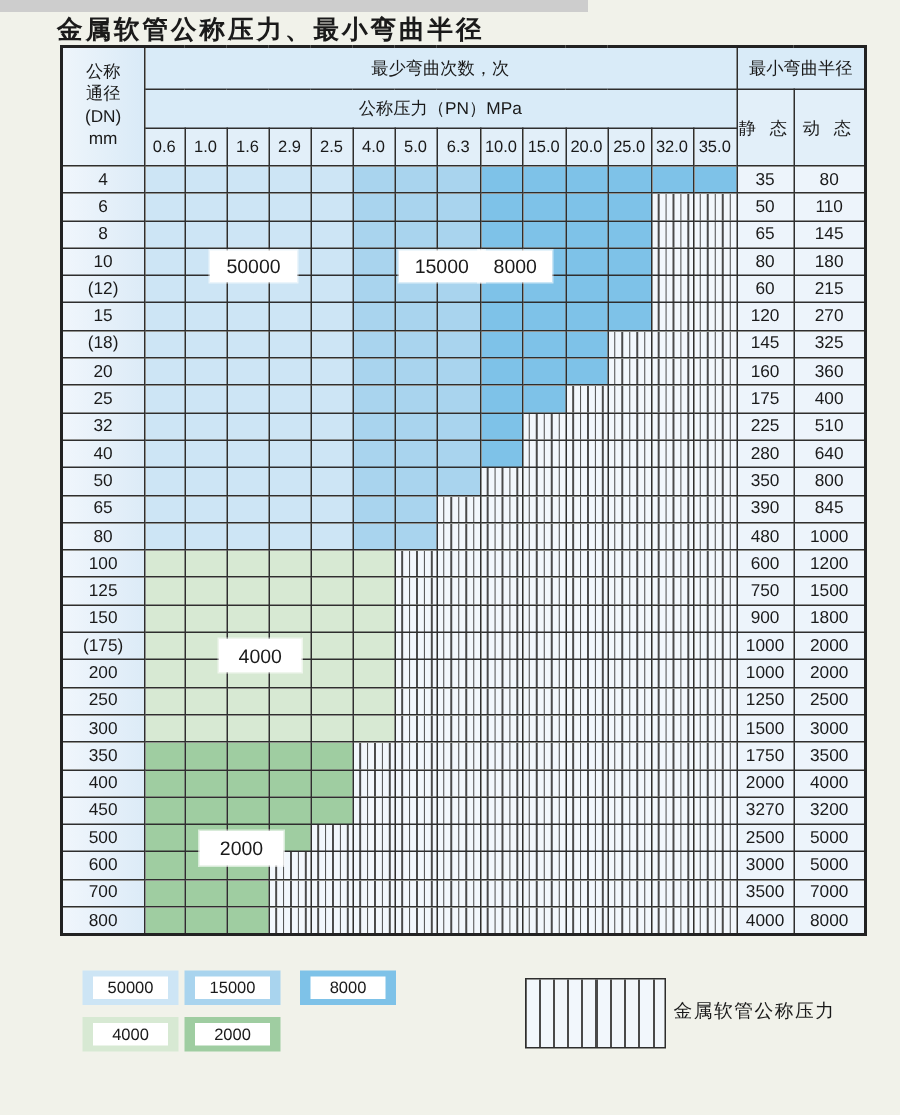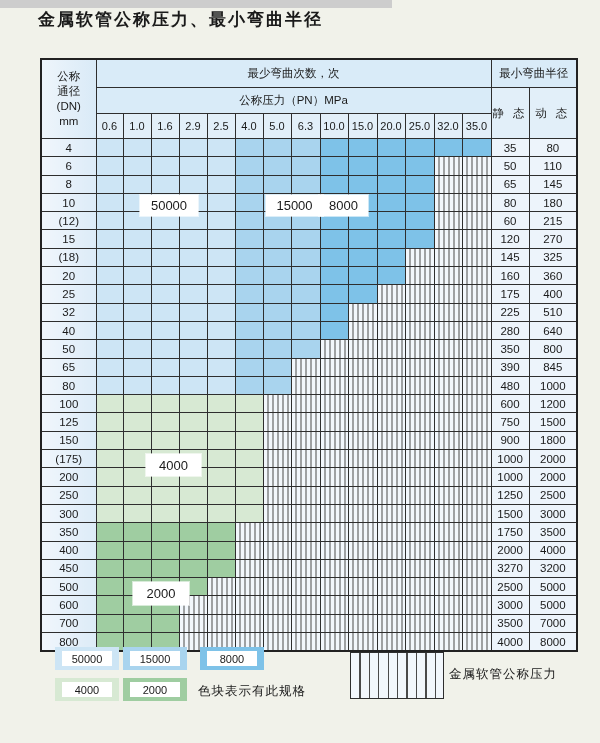--- a/index.html
+++ b/index.html
@@ -1,21 +1,21 @@
 <!DOCTYPE html>
 <html><head>
 <meta charset="utf-8">
 <style>
   html,body{margin:0;padding:0;}
   body{width:600px;height:743px;background:#f1f2ea;position:relative;overflow:hidden;
        font-family:"Liberation Sans","DejaVu Sans",sans-serif;color:#1a1a1a;}
   .scan-bar{position:absolute;left:0;top:0;width:392px;height:8px;background:#cdcdcd;}
   .page-title{position:absolute;left:38px;top:8px;font-size:17px;font-weight:bold;
               letter-spacing:2px;font-family:"DejaVu Serif","Liberation Serif",serif;}
-  .tblwrap{position:absolute;left:40px;top:58px;width:538px;}
+  .tblwrap{position:absolute;left:40px;top:30px;width:538px;}
   table.main{border-collapse:collapse;table-layout:fixed;width:536px;}
   table.main th,table.main td{border:1px solid #2e2e2e;padding:0;text-align:center;
       font-size:11.5px;overflow:hidden;white-space:nowrap;}
   table.main{border:2px solid #222;}
   thead th{background:#d9ebf8;font-weight:normal;font-size:12.5px;}
   thead tr.r1 th{height:27px;}
   thead tr.r2 th{height:25px;}
   thead tr.r3 th{height:24px;font-size:11px;background:#e2eff9;}
   th.dnhead{background:linear-gradient(90deg,#eef5fb,#d9eaf7);font-size:12px;line-height:15px;}
   th.statdyn{background:#e2eff9;font-size:12.5px;letter-spacing:3px;}
@@ -654,16 +654,15 @@
   </div>
   <div class="sw sw3 legend-swatch" style="background: rgb(126, 194, 232);">
     <div class="num">8000</div>
   </div>
   <div class="sw sw4 legend-swatch" style="background: rgb(215, 233, 211);">
     <div class="num">4000</div>
   </div>
   <div class="sw sw5 legend-swatch" style="background: rgb(159, 205, 161);">
     <div class="num">2000</div>
   </div>
-  <div class="has-spec">色块表示有此规格</div>
   <div class="hatchbox"></div>
   <div class="no-spec">金属软管公称压力</div>
 </div>
 
 </body></html>

